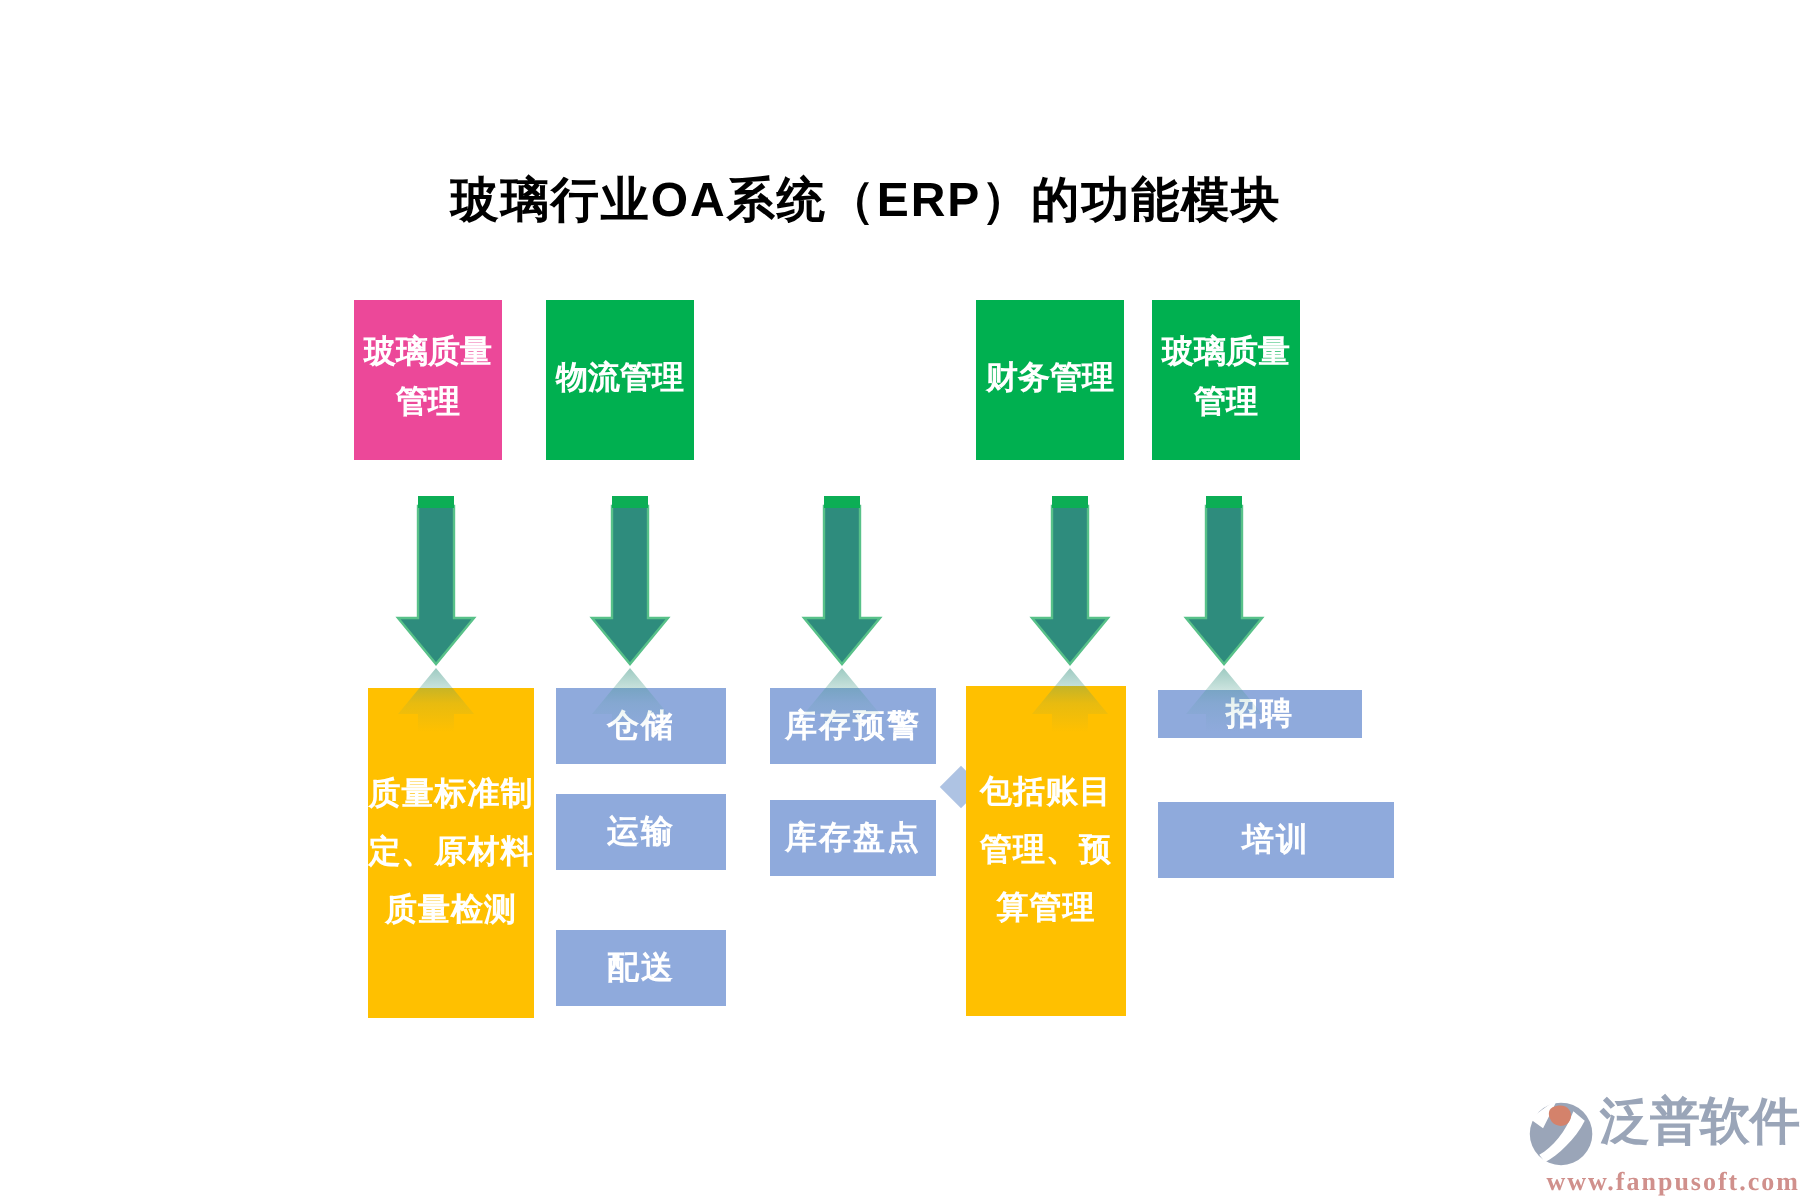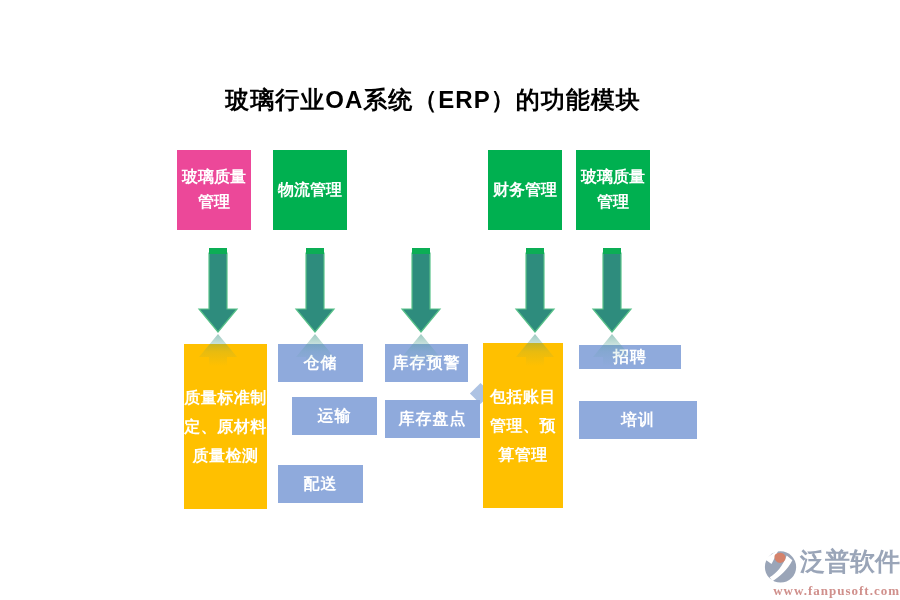--- a/index.html
+++ b/index.html
@@ -127,25 +127,25 @@
       <rect x="13" y="2" width="18" height="6" fill="#0CAE55"></rect>
       <path d="M22 88 L41 111 L31 111 L31 120 L13 120 L13 111 L3 111 Z" fill="url(#gE)"></path>
     </svg>
   </div>
 
   <div class="diamond"></div>
 
   <div class="detail" style="left:184px;top:344px;">质量标准制定、原材料质量检测</div>
 
   <div class="item" style="left:278px;top:344px;width:85px;">仓储</div>
-  <div class="item" style="left:292px;top:397px;width:85px;">运输</div>
+  <div class="item" style="left:278px;top:397px;width:85px;">运输</div>
   <div class="item" style="left:278px;top:465px;width:85px;">配送</div>
 
   <div class="item" style="left:385px;top:344px;width:83px;">库存预警</div>
-  <div class="item" style="left:385px;top:400px;width:95px;">库存盘点</div>
+  <div class="item" style="left:385px;top:400px;width:83px;">库存盘点</div>
 
   <div class="detail" style="left:483px;top:343px;width:80px;">包括账目管理、预算管理</div>
 
   <div class="item" style="left:579px;top:345px;width:102px;height:24px;text-align:center;">招聘</div>
   <div class="item" style="left:579px;top:401px;width:118px;">培训</div>
 
   <div class="wm">
     <div class="wm-top">
       <span>
         <svg width="36" height="36" viewBox="0 0 36 38" style="display:block;margin-top:2px;">

